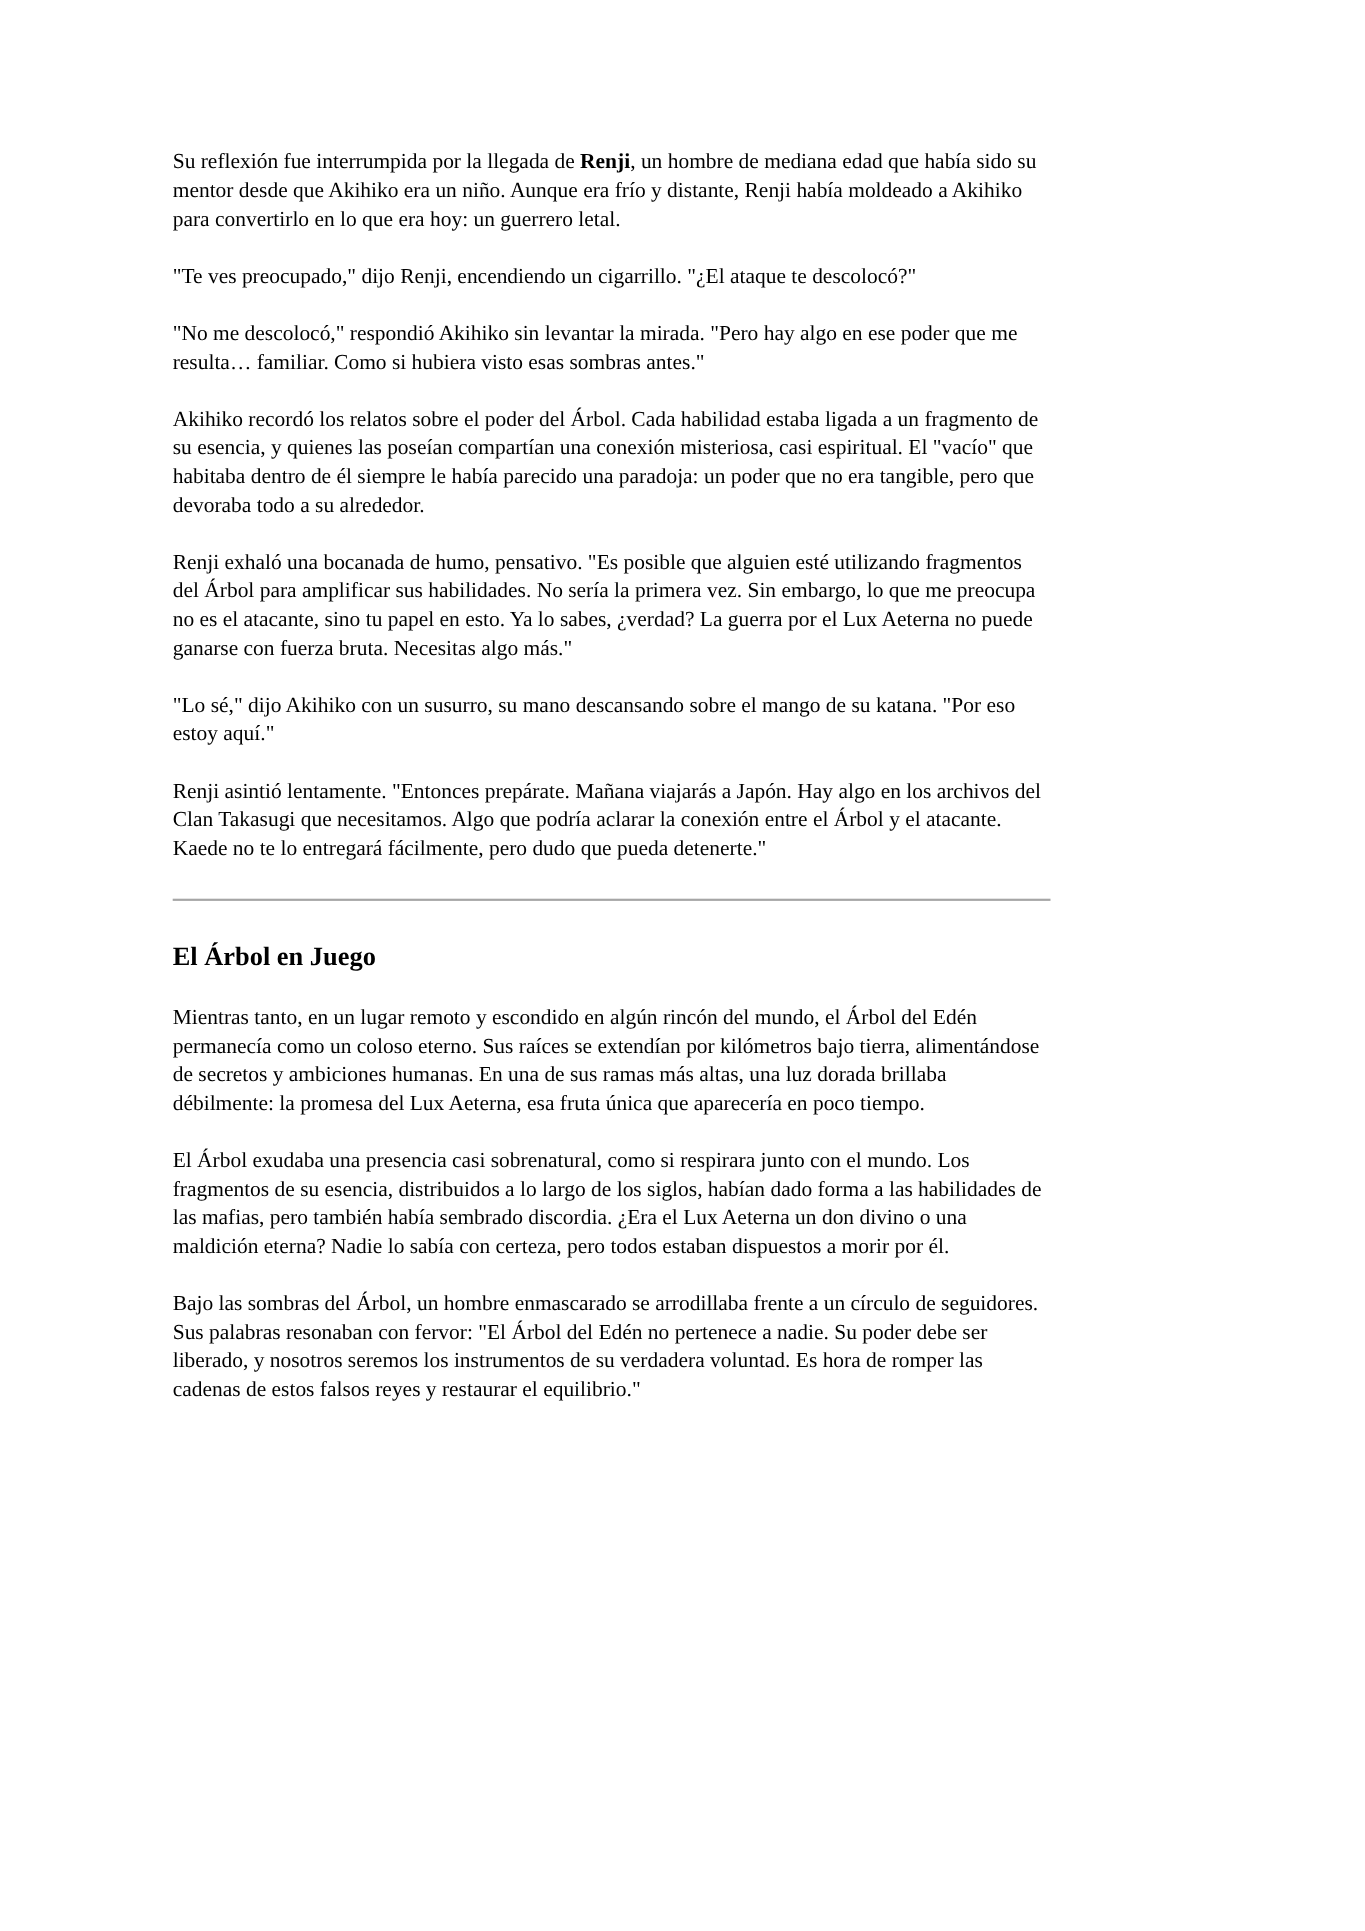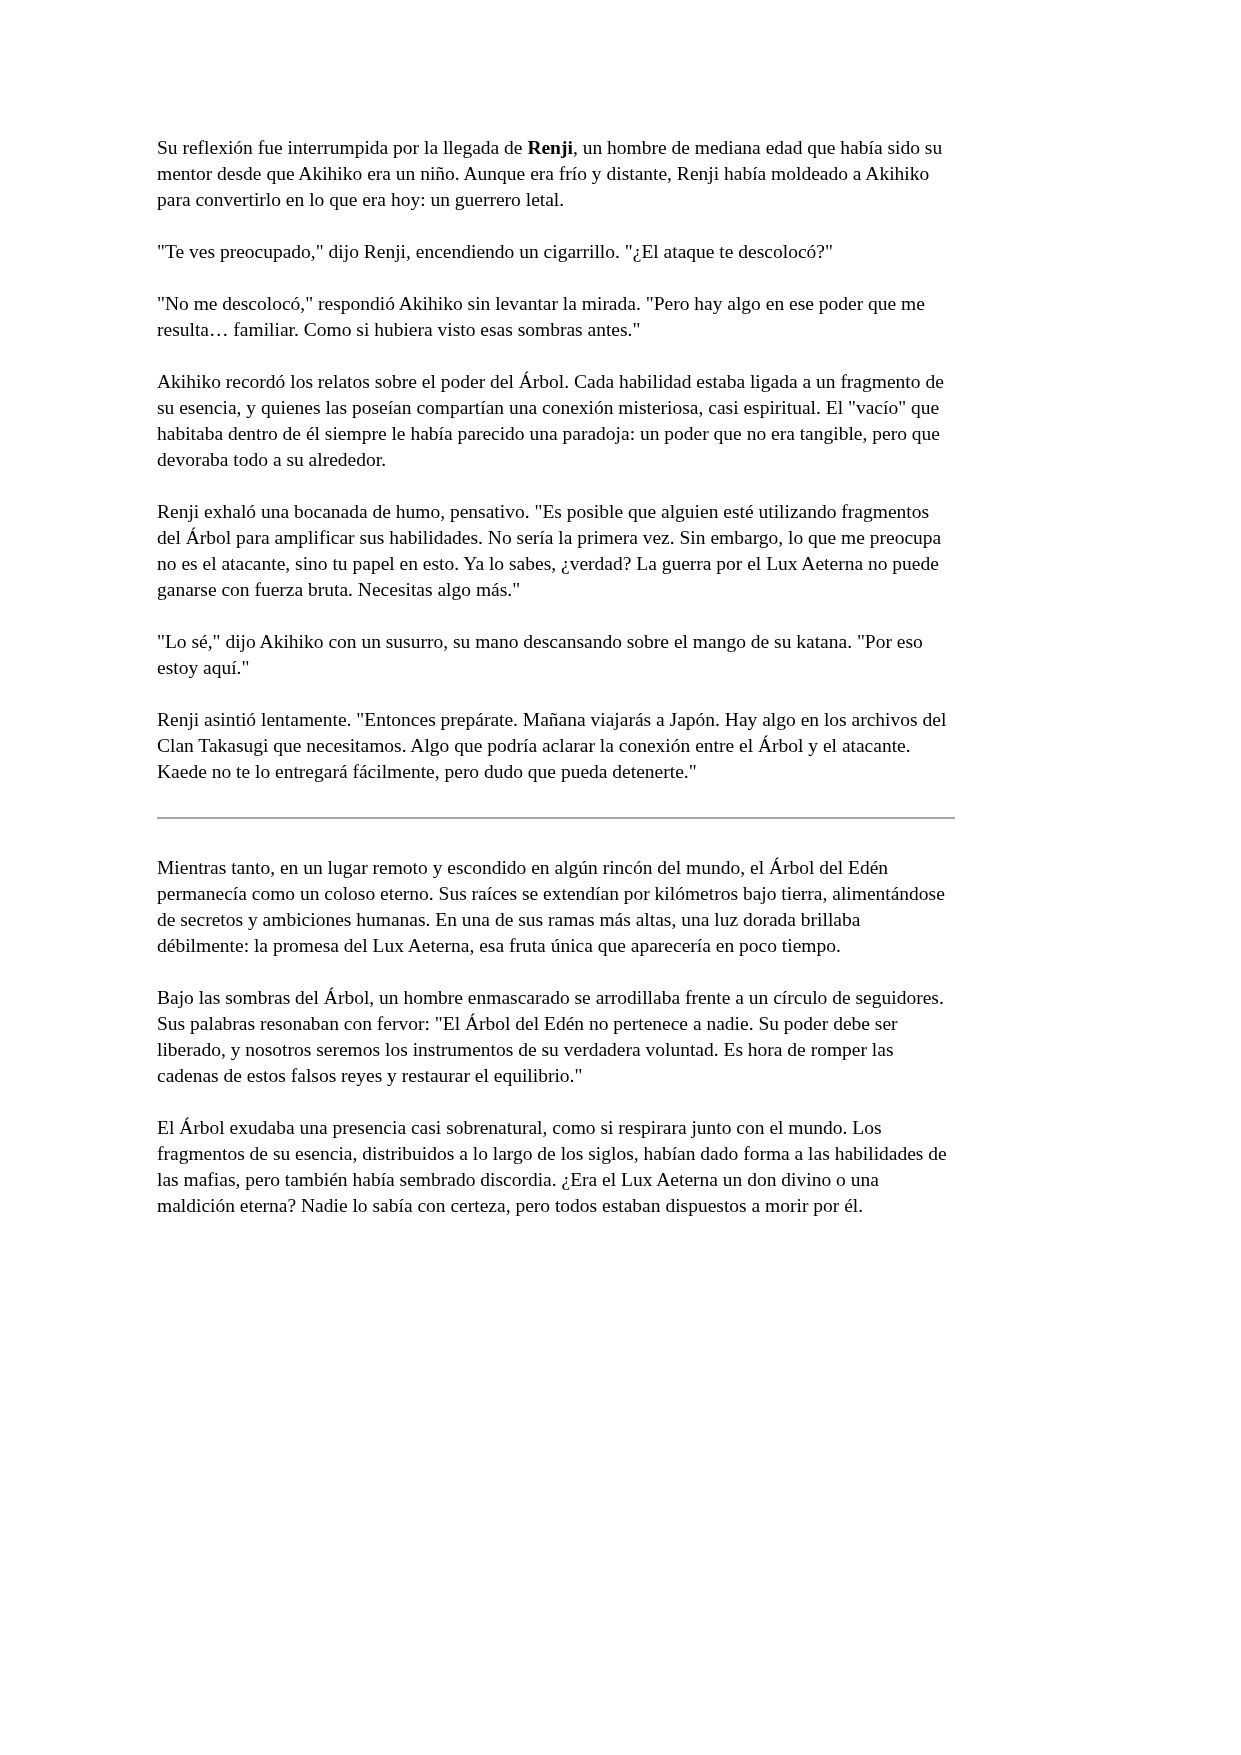--- a/index.html
+++ b/index.html
@@ -58,20 +58,21 @@
   <p class="para">Akihiko recordó los relatos sobre el poder del Árbol. Cada habilidad estaba ligada a un fragmento de su esencia, y quienes las poseían compartían una conexión misteriosa, casi espiritual. El "vacío" que habitaba dentro de él siempre le había parecido una paradoja: un poder que no era tangible, pero que devoraba todo a su alrededor.</p>
 
   <p class="para">Renji exhaló una bocanada de humo, pensativo. "Es posible que alguien esté utilizando fragmentos del Árbol para amplificar sus habilidades. No sería la primera vez. Sin embargo, lo que me preocupa no es el atacante, sino tu papel en esto. Ya lo sabes, ¿verdad? La guerra por el Lux Aeterna no puede ganarse con fuerza bruta. Necesitas algo más."</p>
 
   <p class="para">"Lo sé," dijo Akihiko con un susurro, su mano descansando sobre el mango de su katana. "Por eso estoy aquí."</p>
 
   <p class="para">Renji asintió lentamente. "Entonces prepárate. Mañana viajarás a Japón. Hay algo en los archivos del Clan Takasugi que necesitamos. Algo que podría aclarar la conexión entre el Árbol y el atacante. Kaede no te lo entregará fácilmente, pero dudo que pueda detenerte."</p>
 
   <hr class="divider">
 
+  <h2 class="section-heading">El Árbol en Juego</h2>
 
   <p class="para">Mientras tanto, en un lugar remoto y escondido en algún rincón del mundo, el Árbol del Edén permanecía como un coloso eterno. Sus raíces se extendían por kilómetros bajo tierra, alimentándose de secretos y ambiciones humanas. En una de sus ramas más altas, una luz dorada brillaba débilmente: la promesa del Lux Aeterna, esa fruta única que aparecería en poco tiempo.</p>
 
+  <p class="para">El Árbol exudaba una presencia casi sobrenatural, como si respirara junto con el mundo. Los fragmentos de su esencia, distribuidos a lo largo de los siglos, habían dado forma a las habilidades de las mafias, pero también había sembrado discordia. ¿Era el Lux Aeterna un don divino o una maldición eterna? Nadie lo sabía con certeza, pero todos estaban dispuestos a morir por él.</p>
+
   <p class="para">Bajo las sombras del Árbol, un hombre enmascarado se arrodillaba frente a un círculo de seguidores. Sus palabras resonaban con fervor: "El Árbol del Edén no pertenece a nadie. Su poder debe ser liberado, y nosotros seremos los instrumentos de su verdadera voluntad. Es hora de romper las cadenas de estos falsos reyes y restaurar el equilibrio."</p>
-
-  <p class="para">El Árbol exudaba una presencia casi sobrenatural, como si respirara junto con el mundo. Los fragmentos de su esencia, distribuidos a lo largo de los siglos, habían dado forma a las habilidades de las mafias, pero también había sembrado discordia. ¿Era el Lux Aeterna un don divino o una maldición eterna? Nadie lo sabía con certeza, pero todos estaban dispuestos a morir por él.</p>
 
 </div>
 
 </body></html>

